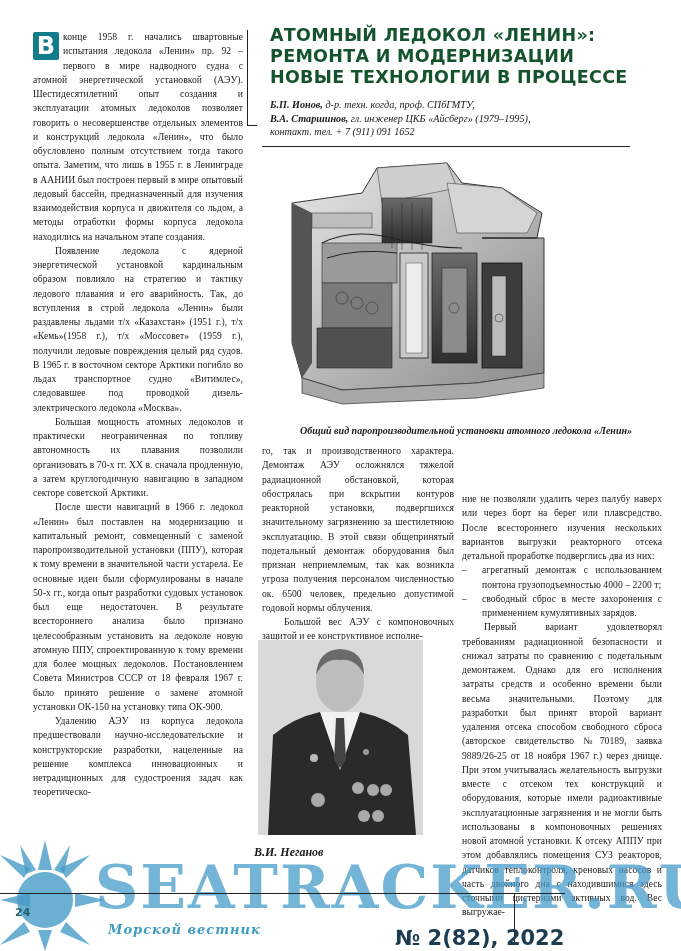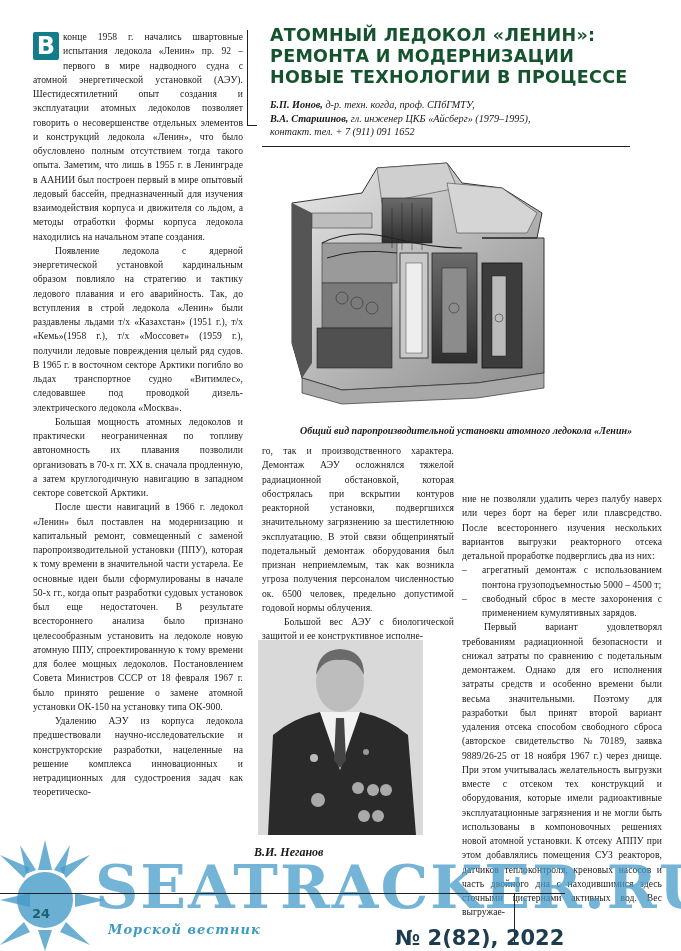--- a/index.html
+++ b/index.html
@@ -38,22 +38,22 @@
   .bullet { display: flex; text-indent: 0; }
   .bullet .dash { width: 16px; flex: none; }
   .bullet .btext { flex: 1; padding-left: 4px; }
 
   .photo { position: absolute; left: 258px; top: 640px; width: 165px; height: 195px; }
   .photo-caption { position: absolute; left: 254px; top: 845px; font-style: italic; font-weight: bold;
                    font-family: "Liberation Serif", serif; font-size: 12px; }
 
   .footer-rule { position: absolute; left: 0; top: 893px; width: 565px; height: 1px; background: #222; }
   .footer-vrule { position: absolute; left: 514px; top: 893px; width: 1px; height: 50px; background: #222; }
-  .page-number { position: absolute; left: 32px; top: 906px; font-family: "DejaVu Sans", sans-serif;
-                 font-weight: bold; font-size: 13px; color: #1e5f70; }
+  .page-number { position: absolute; left: 15px; top: 906px; font-family: "DejaVu Sans", sans-serif;
+                 font-weight: bold; font-size: 11px; color: #1e5f70; }
   .magazine { position: absolute; left: 108px; top: 922px; font-family: "DejaVu Serif", serif;
               font-style: italic; font-weight: bold; font-size: 13px; color: #3d9cc0; letter-spacing: 1px; text-align: center; }
   .issue { position: absolute; left: 395px; top: 926px; font-family: "DejaVu Sans", sans-serif;
            font-weight: bold; font-size: 21px; color: #1e3c50; }
 
   .watermark { position: absolute; left: 0; top: 840px; width: 681px; height: 111px; pointer-events: none; }
   .wm-text { position: absolute; left: 95px; top: 852px; font-family: "DejaVu Serif", serif; font-weight: bold;
              font-size: 60px; line-height: 70px; color: rgba(70,155,200,0.75); letter-spacing: 2px;
              white-space: nowrap; }
 </style>
@@ -125,21 +125,21 @@
         <circle cx="75" cy="145" r="6"></circle>
         <circle cx="90" cy="150" r="6"></circle>
       <circle cx="217" cy="160" r="4"></circle>
         <circle cx="172" cy="150" r="5"></circle>
     </g>
   </svg>
   <div class="caption">Общий вид паропроизводительной установки атомного ледокола «Ленин»</div>
 
   <div class="col col-mid">
     <p class="noindent">го, так и производственного характера. Демонтаж АЭУ осложнялся тяжелой радиационной обстановкой, которая обострялась при вскрытии контуров реакторной установки, подвергшихся значительному загрязнению за шестилетнюю эксплуатацию. В этой связи общепринятый подетальный демонтаж оборудования был признан неприемлемым, так как возникла угроза получения персоналом численностью ок. 6500 человек, предельно допустимой годовой нормы облучения.</p>
-    <p>Большой вес АЭУ с биологической защитой и ее конструктивное исполне-</p>
+    <p>Большой вес АЭУ с компоновочных защитой и ее конструктивное исполне-</p>
   </div>
 
   <svg class="photo" viewBox="0 0 165 195">
     <rect x="0" y="0" width="165" height="195" fill="#d9d9d9"></rect>
     <rect x="0" y="0" width="165" height="195" fill="url(#gphoto)" opacity="0"></rect>
     <path d="M10 195 L15 95 Q35 78 62 72 L82 95 L102 72 Q130 78 150 95 L158 195 Z" fill="#2a2a2a"></path>
     <path d="M62 72 L82 130 L102 72 Z" fill="#f2f2f2"></path>
     <path d="M78 78 L86 78 L88 120 L82 128 L76 120 Z" fill="#444"></path>
     <ellipse cx="82" cy="42" rx="24" ry="30" fill="#bdbdbd"></ellipse>
     <path d="M58 35 Q60 10 82 9 Q106 10 106 35 Q98 18 82 20 Q66 18 58 35 Z" fill="#6a6a6a"></path>
@@ -153,21 +153,21 @@
         <circle cx="106" cy="176" r="6"></circle>
         <circle cx="120" cy="176" r="6"></circle>
     </g>
   </svg>
   <div class="photo-caption">В.И. Неганов</div>
 
   <div class="col col-right">
     <p class="noindent">ние не позволяли удалить через палубу наверх или через борт на берег или плавсредство. После всестороннего изучения нескольких вариантов выгрузки реакторного отсека детальной проработке подверглись два из них:</p>
     <div class="bullet">
       <span class="dash">–</span>
-      <span class="btext">агрегатный демонтаж с использованием понтона грузоподъемностью 5000 – 4500 т;</span>
+      <span class="btext">агрегатный демонтаж с использованием понтона грузоподъемностью 4000 – 2200 т;</span>
     </div>
     <div class="bullet">
       <span class="dash">–</span>
       <span class="btext">свободный сброс в месте захоронения с применением кумулятивных зарядов.</span>
     </div>
     <p>Первый вариант удовлетворял требованиям радиационной безопасности и снижал затраты по сравнению с подетальным демонтажем. Однако для его исполнения затраты средств и особенно времени были весьма значительными. Поэтому для разработки был принят второй вариант удаления отсека способом свободного сброса (авторское свидетельство №70189, заявка 9889/26-25 от 18 ноября 1967 г.) через днище. При этом учитывалась желательность выгрузки вместе с отсеком тех конструкций и оборудования, которые имели радиоактивные эксплуатационные загрязнения и не могли быть использованы в компоновочных решениях новой атомной установки. К отсеку АППУ при этом добавлялись помещения СУЗ реакторов, датчиков теплоконтроля, креновых насосов и часть двойного дна с находившимися здесь сточными цистернами активных вод. Вес выгружае-</p>
   </div>
 
   <svg class="watermark" viewBox="0 0 681 111">
     <g fill="rgba(70,155,200,0.8)">

